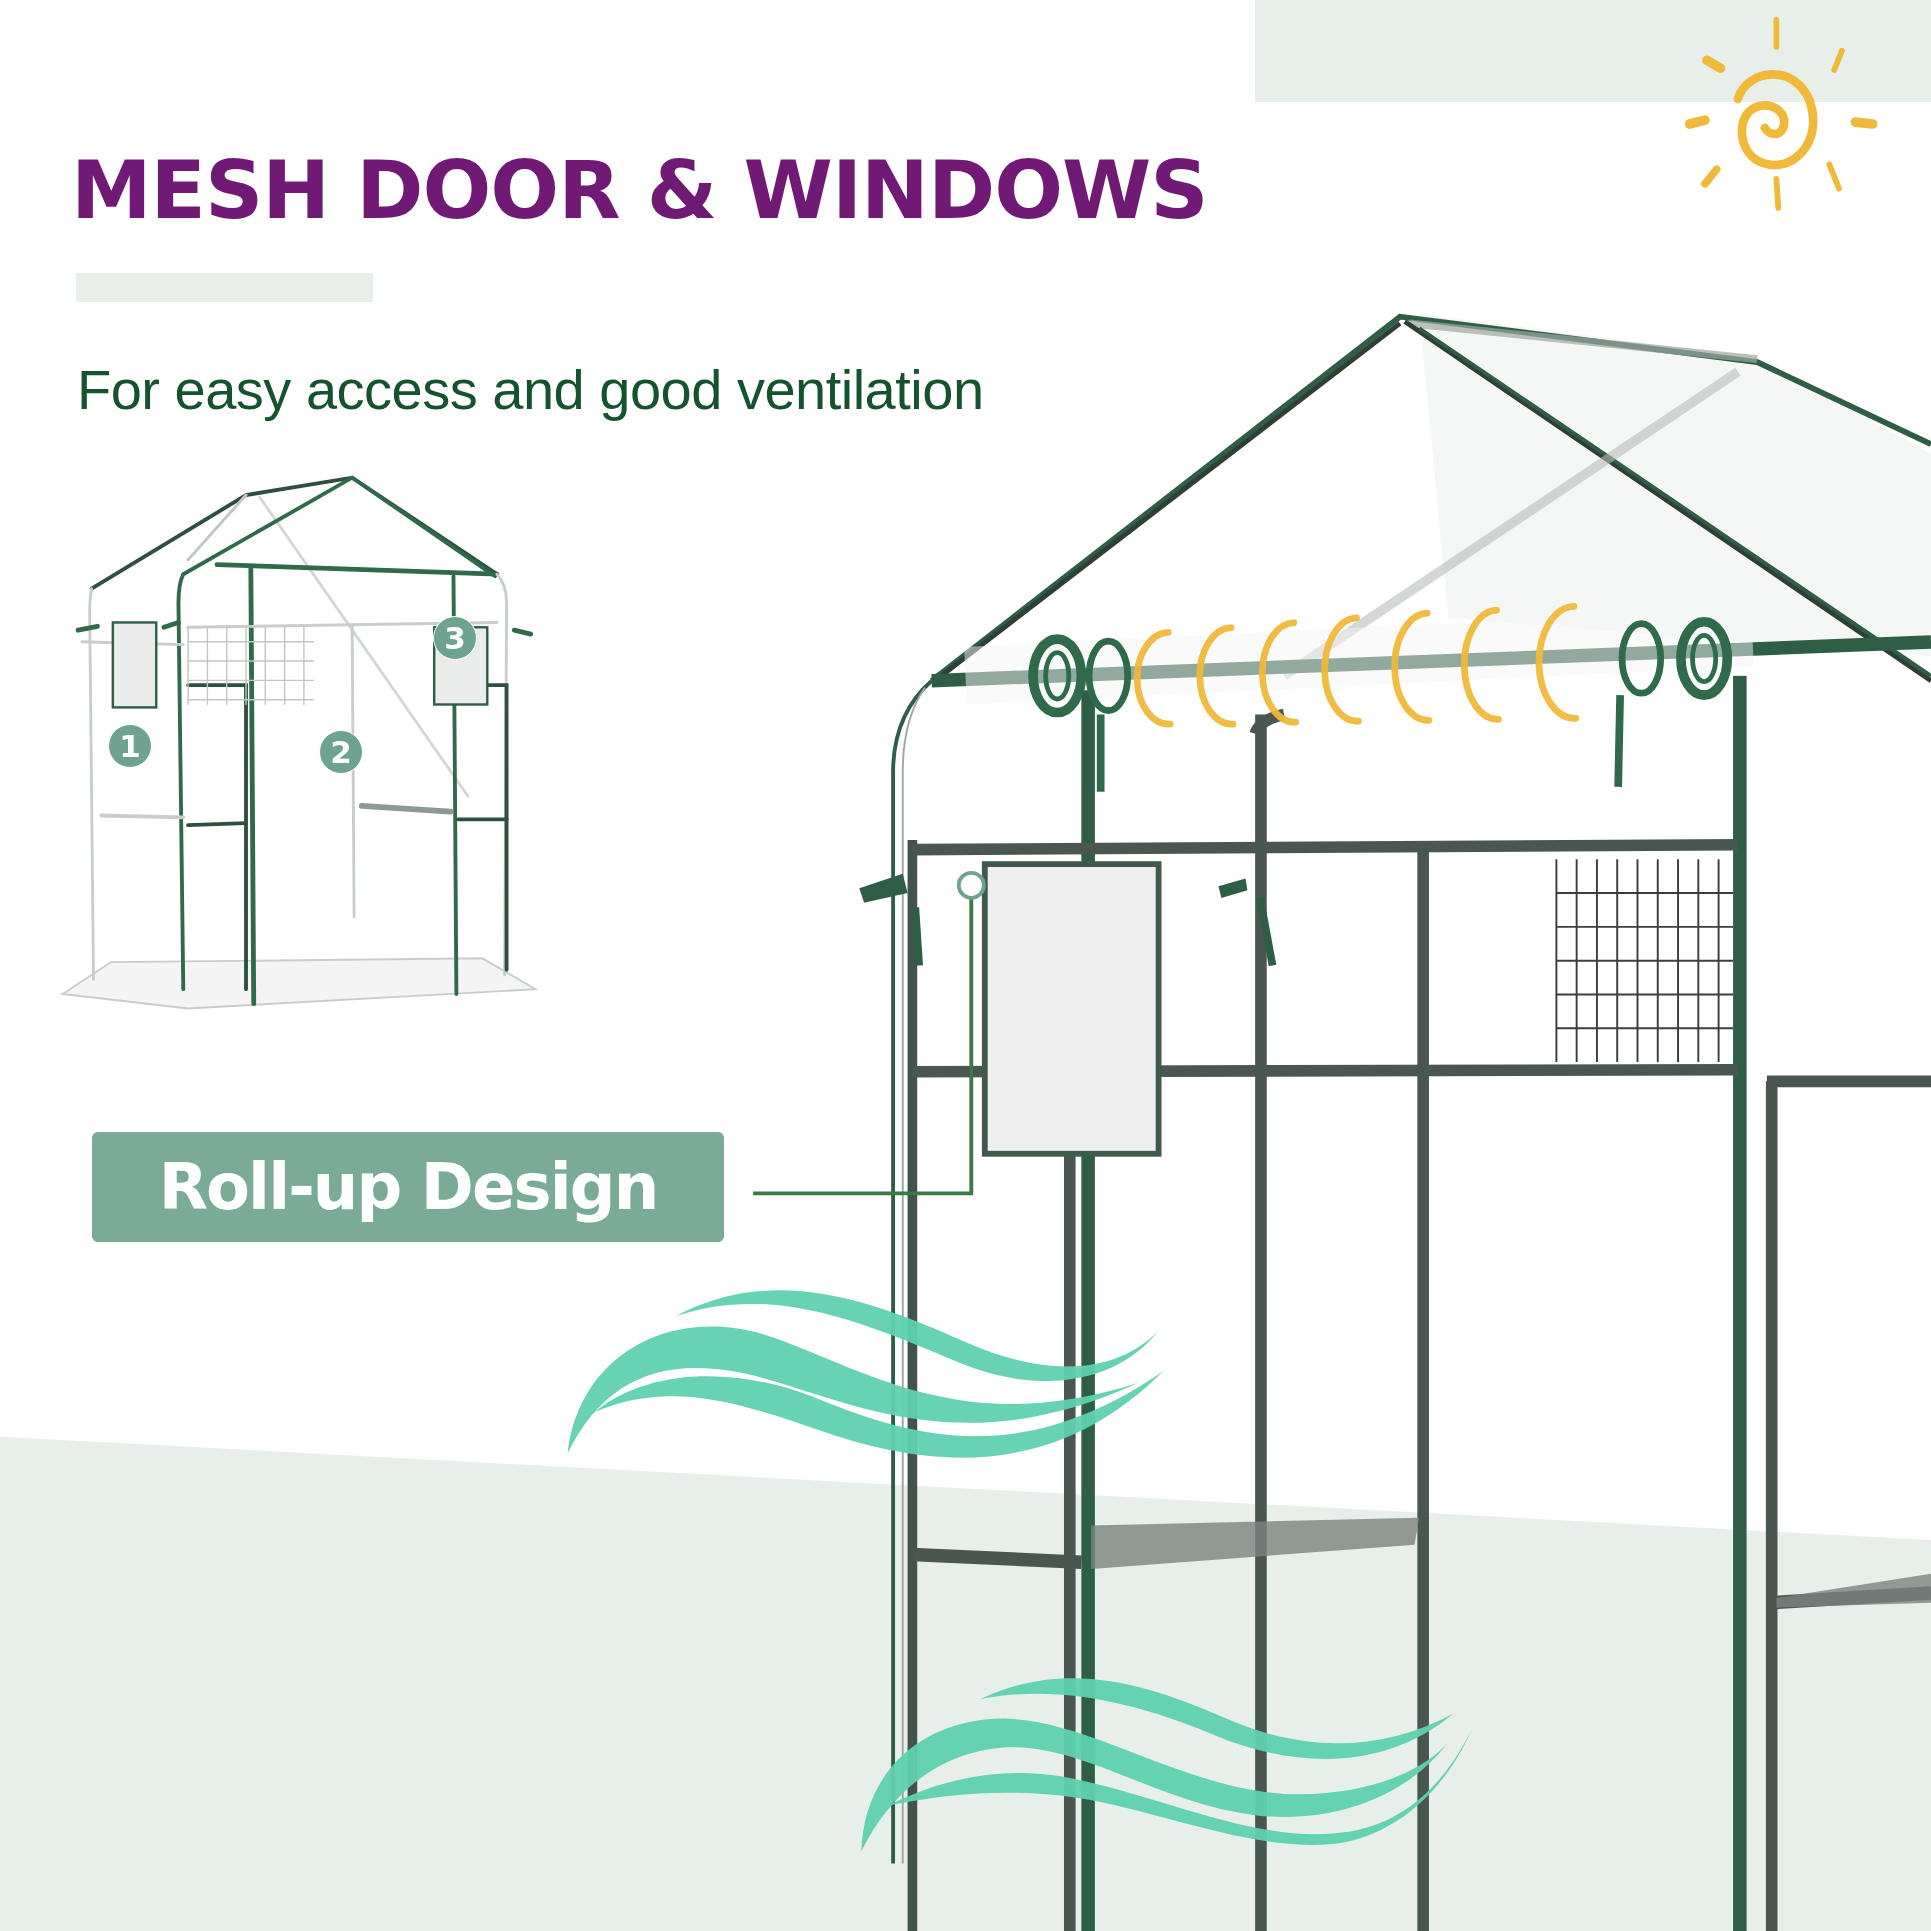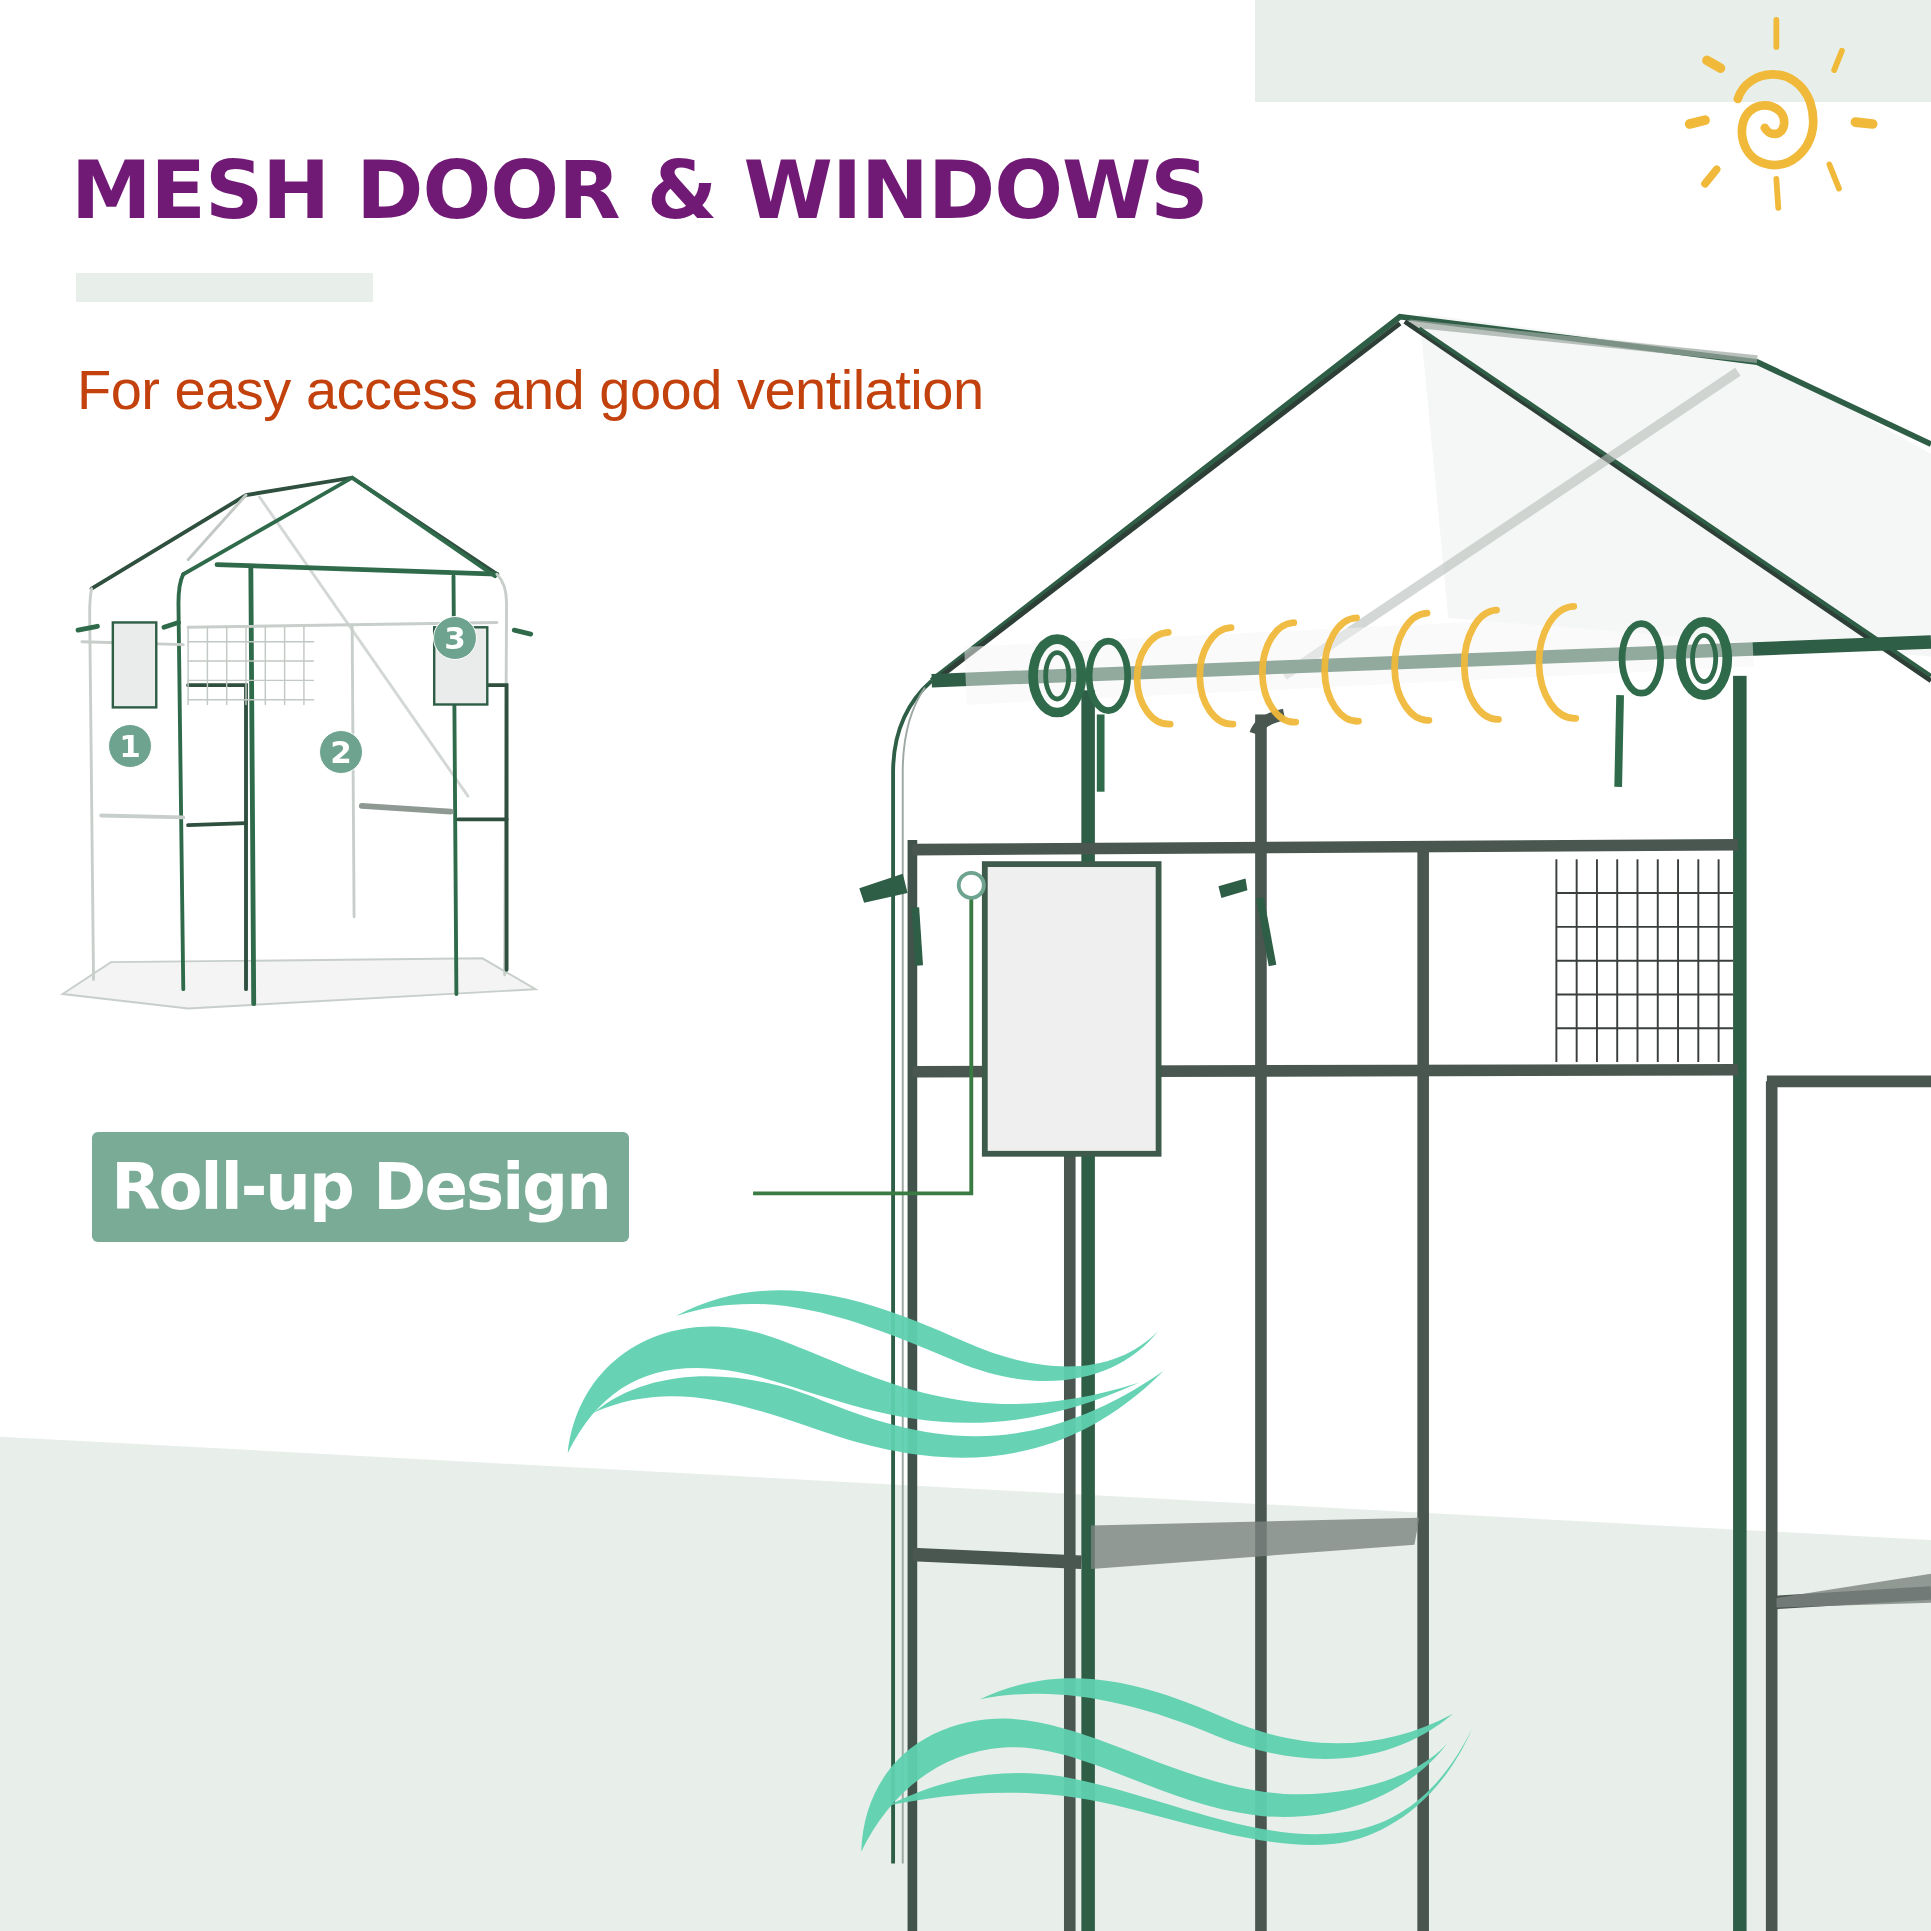--- a/index.html
+++ b/index.html
@@ -1,23 +1,23 @@
 <!DOCTYPE html>
 <html><head>
   <meta charset="utf-8">
   <style>
     html, body { margin: 0; padding: 0; }
     body { width: 1931px; height: 1931px; position: relative; overflow: hidden; background: #ffffff; font-family: "Liberation Sans", sans-serif; }
     .bg-floor { position: absolute; left: 0; top: 0; width: 1931px; height: 1931px; }
     .top-band { position: absolute; left: 1255px; top: 0; width: 676px; height: 102px; background: #e8efea; }
     .title { position: absolute; left: 71px; top: 143px; font-family: "DejaVu Sans", sans-serif; font-weight: bold; font-size: 81px; letter-spacing: -1px; color: #701a75; white-space: nowrap; }
     .title-underline { position: absolute; left: 76px; top: 273px; width: 297px; height: 29px; background: #e8efea; }
-    .subtitle { position: absolute; left: 77px; top: 357px; font-family: "Liberation Sans", sans-serif; font-size: 56px; color: #c2410c; white-space: nowrap; font-weight: normal; letter-spacing: -0.5px; }
+    .subtitle { position: absolute; left: 77px; top: 357px; font-family: "Liberation Sans", sans-serif; font-size: 56px; color: #14532d; white-space: nowrap; font-weight: normal; letter-spacing: -0.5px; }
     .scene { position: absolute; left: 0; top: 0; width: 1931px; height: 1931px; }
-    .callout { position: absolute; left: 92px; top: 1132px; width: 537px; height: 110px; background: #79ab96; border-radius: 5.8px; display: flex; align-items: center; justify-content: center; }
+    .callout { position: absolute; left: 92px; top: 1132px; width: 632px; height: 110px; background: #79ab96; border-radius: 5.8px; display: flex; align-items: center; justify-content: center; }
     .callout span { color: #ffffff; font-family: "DejaVu Sans", sans-serif; font-weight: bold; font-size: 64px; letter-spacing: -1.9px; }
     .badge { position: absolute; width: 42px; height: 42px; border-radius: 50%; background: #6ea48f; color: #fff; font-family: "DejaVu Sans", sans-serif; font-weight: bold; font-size: 31px; display: flex; align-items: center; justify-content: center; border: 1.9px solid #fff; }
   </style>
 </head>
 <body>
 
 <svg class="bg-floor" viewBox="0 0 2000 2000" xmlns="http://www.w3.org/2000/svg">
   <polygon points="0,1488 2000,1595 2000,2000 0,2000" fill="#e8efea"></polygon>
 </svg>
 

